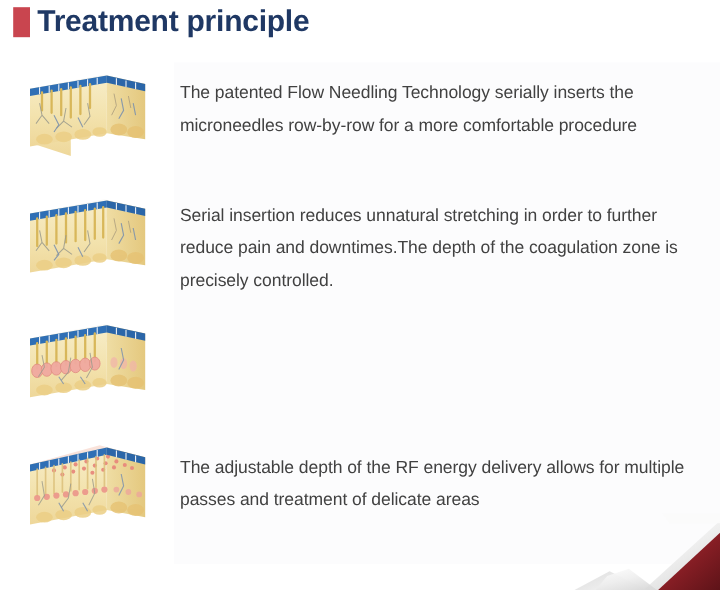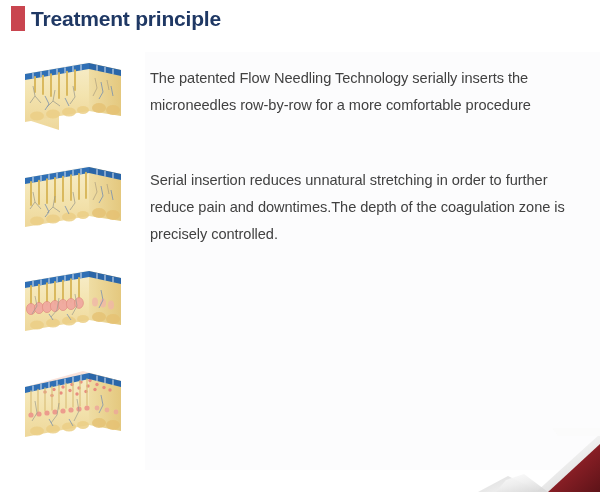--- a/index.html
+++ b/index.html
@@ -31,21 +31,21 @@
     align-items: center;
     gap: 6px;
   }
   .title-marker {
     width: 14px;
     height: 25px;
     background: #c9454f;
     flex: 0 0 auto;
   }
   .title-text {
-    font-size: 21px;
+    font-size: 25px;
     font-weight: bold;
     color: #1f3864;
     letter-spacing: -0.2px;
     line-height: 1;
     white-space: nowrap;
   }
 
   
   .text-panel {
     position: absolute;
@@ -475,20 +475,21 @@
           <path d="M44,40 L42,52 L36,60"></path>
           <path d="M62,36 L64,48 L59,58"></path>
         </g>
         <g stroke="#7e93ad" stroke-width="0.95" fill="none" opacity="0.85">
           <path d="M34,56 L38,63"></path>
           <path d="M54,56 L58,63"></path>
           <path d="M86,32 L88,42 L84,50"></path>
         </g>
       </svg>
     </div>
+    <div class="row-text">The adjustable depth of the RF energy delivery allows for multiple passes and treatment of delicate areas</div>
   </div>
 
   <div class="corner-deco">
     <svg viewBox="0 0 122 68" xmlns="http://www.w3.org/2000/svg">
       <defs>
         <linearGradient id="cdWhite" x1="0" y1="0" x2="0.7" y2="1">
           <stop offset="0%" stop-color="#ffffff"></stop>
           <stop offset="55%" stop-color="#eeeeee"></stop>
           <stop offset="100%" stop-color="#d9d9d9"></stop>
         </linearGradient>

